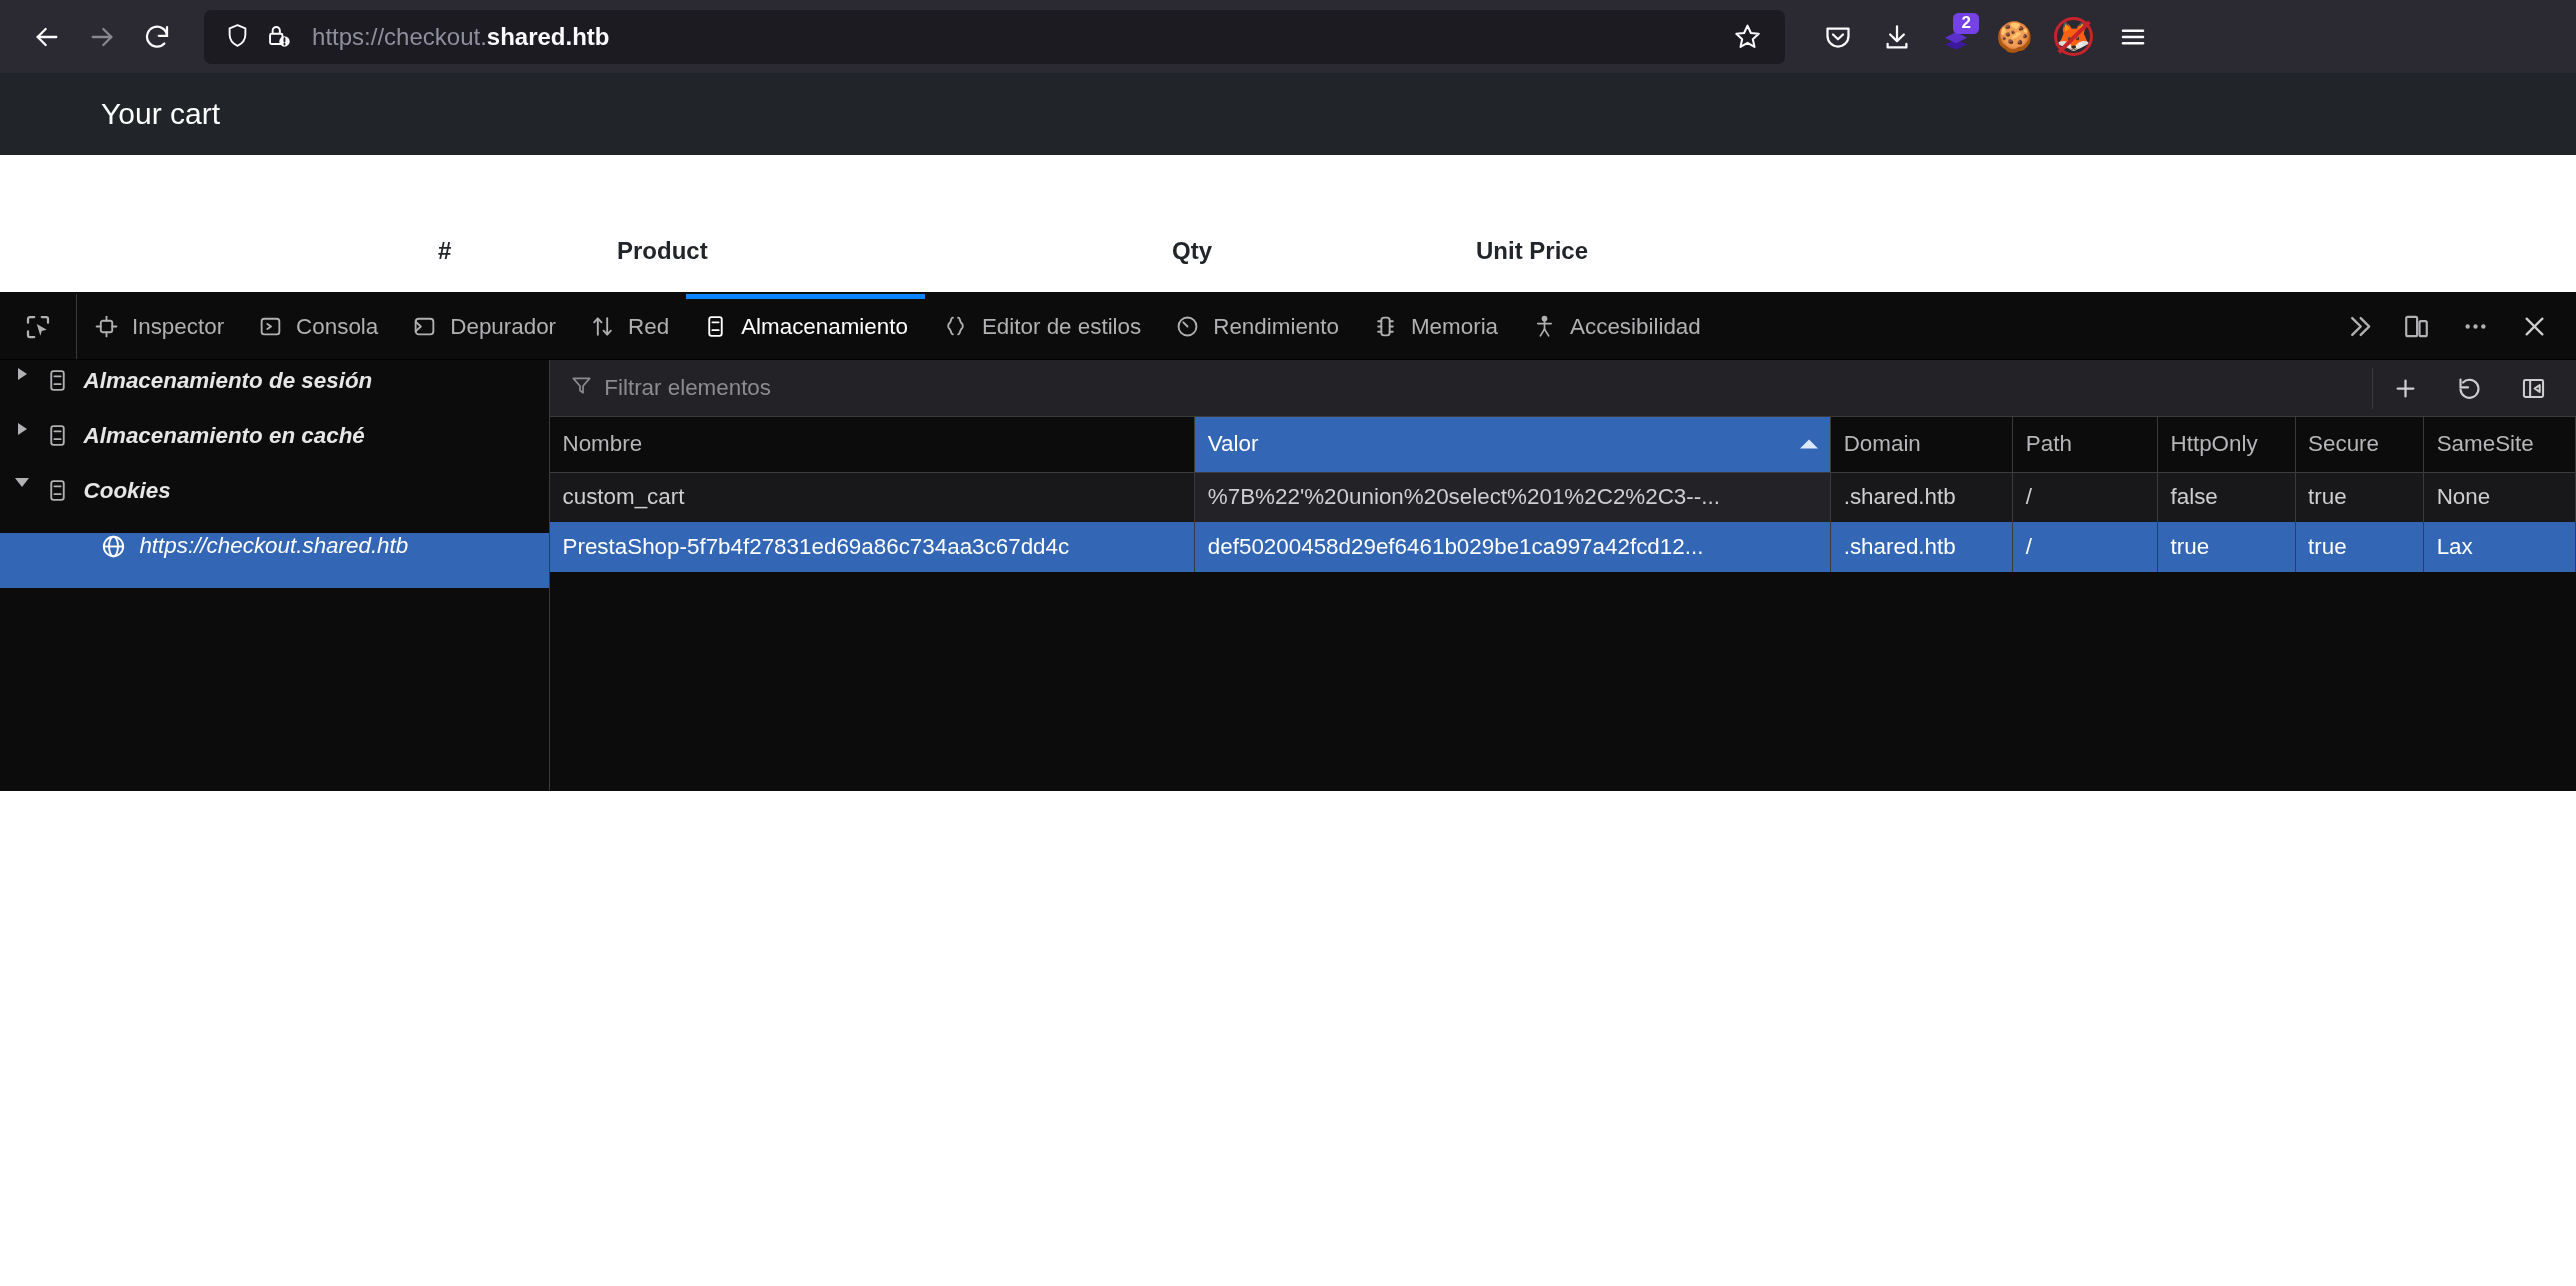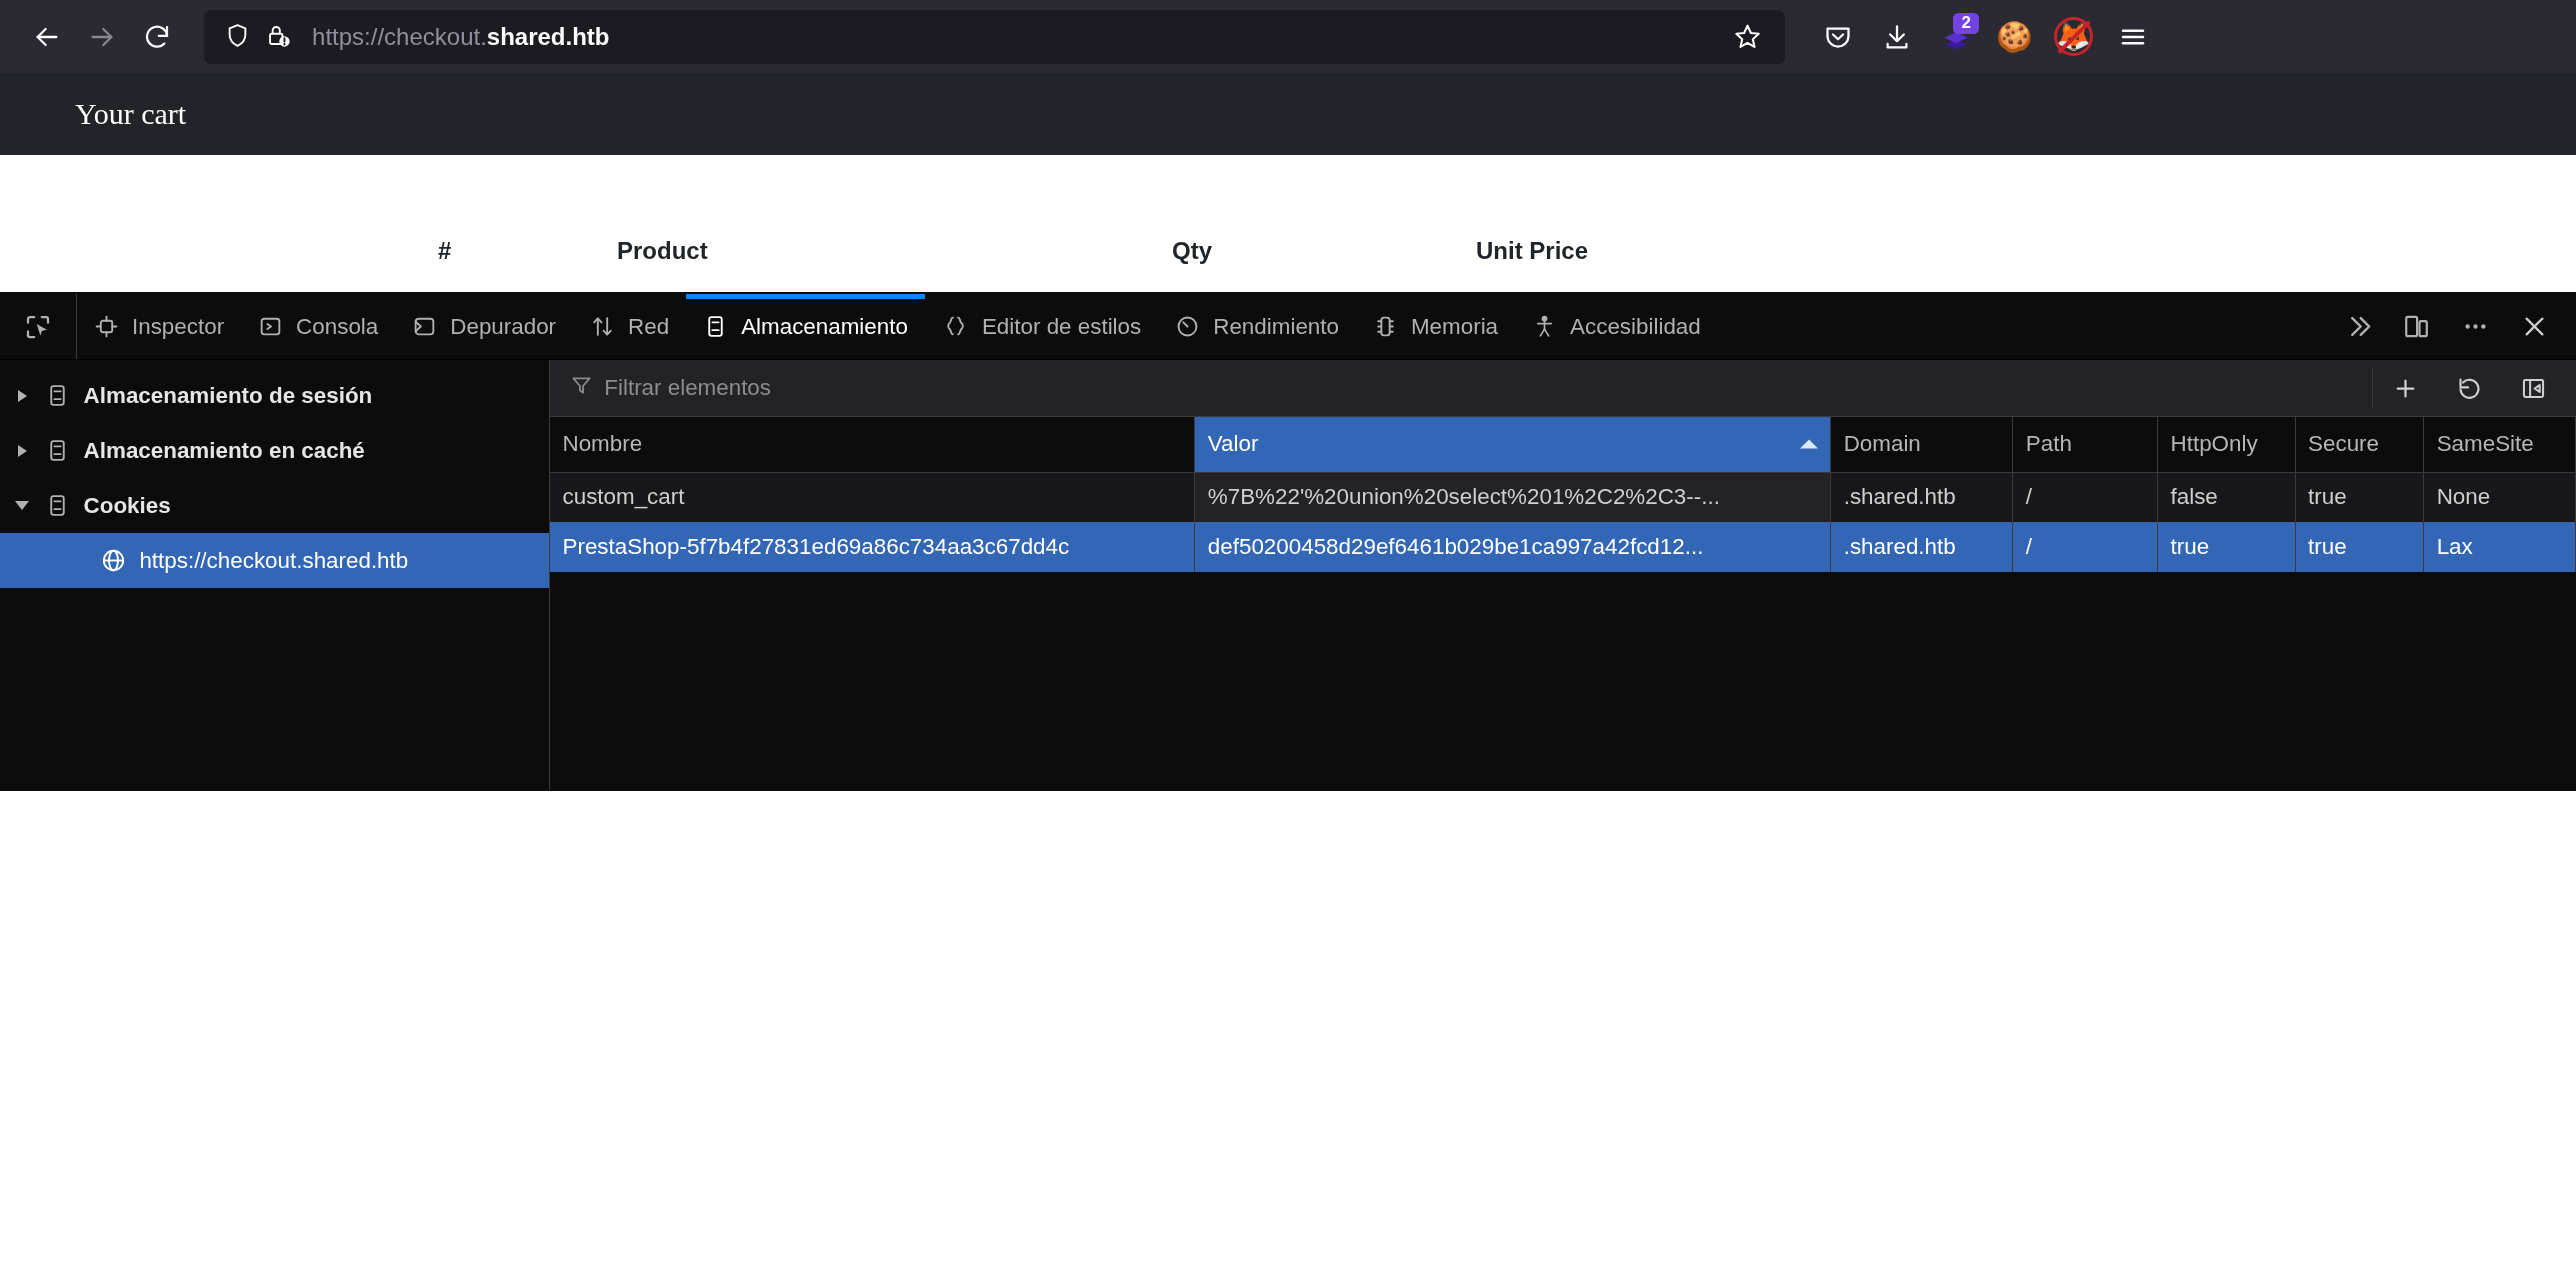--- a/index.html
+++ b/index.html
@@ -85,22 +85,21 @@
     width: 43px; height: 3.6px; background: #c6232a;
     transform: translate(-50%,-50%) rotate(-45deg);
   }
 
   
   .page { background: #fff; height: 716px; position: relative; }
   .page-header {
     height: 82px;
     background: #212529;
     display: flex; align-items: center;
-    padding-left: 75px;
-    font-family: Liberation Serif, serif;
+    padding-left: 101px;
   }
   .page-header h1 { color: #fff; font-size: 30px; font-weight: 400; }
 
   .cart-wrap { padding: 82px 0 0 438px; }
   table.cart { border-collapse: collapse; }
   table.cart th, table.cart td {
     text-align: left;
     font-size: 24px;
     color: #212529;
     padding: 0;
@@ -191,26 +190,27 @@
   .dt-body { display: flex; height: 431px; }
   .dt-sidebar {
     width: 550px;
     background: #0c0c0d;
     border-right: 0.9px solid #3b3b3e;
     padding-top: 8px;
     flex: 0 0 auto;
     overflow: hidden;
   }
   .tree-row {
-    display: flex; align-items: center;
+    display: flex; align-items: flex-start;
     height: 55px;
     color: #e6e6e6;
     font-size: 22.4px;
     font-weight: 700;
     padding-left: 7.2px;
+    font-style: italic;
   }
   .tree-row.child { padding-left: 63px; font-weight: 400; }
   .tree-row.selected { background: #3367b5; color: #ffffff; }
   .twisty {
     width: 30px; flex: 0 0 auto;
     display: flex; align-items: center; justify-content: center;
   }
   .twisty i {
     display: block;
     width: 0; height: 0;

